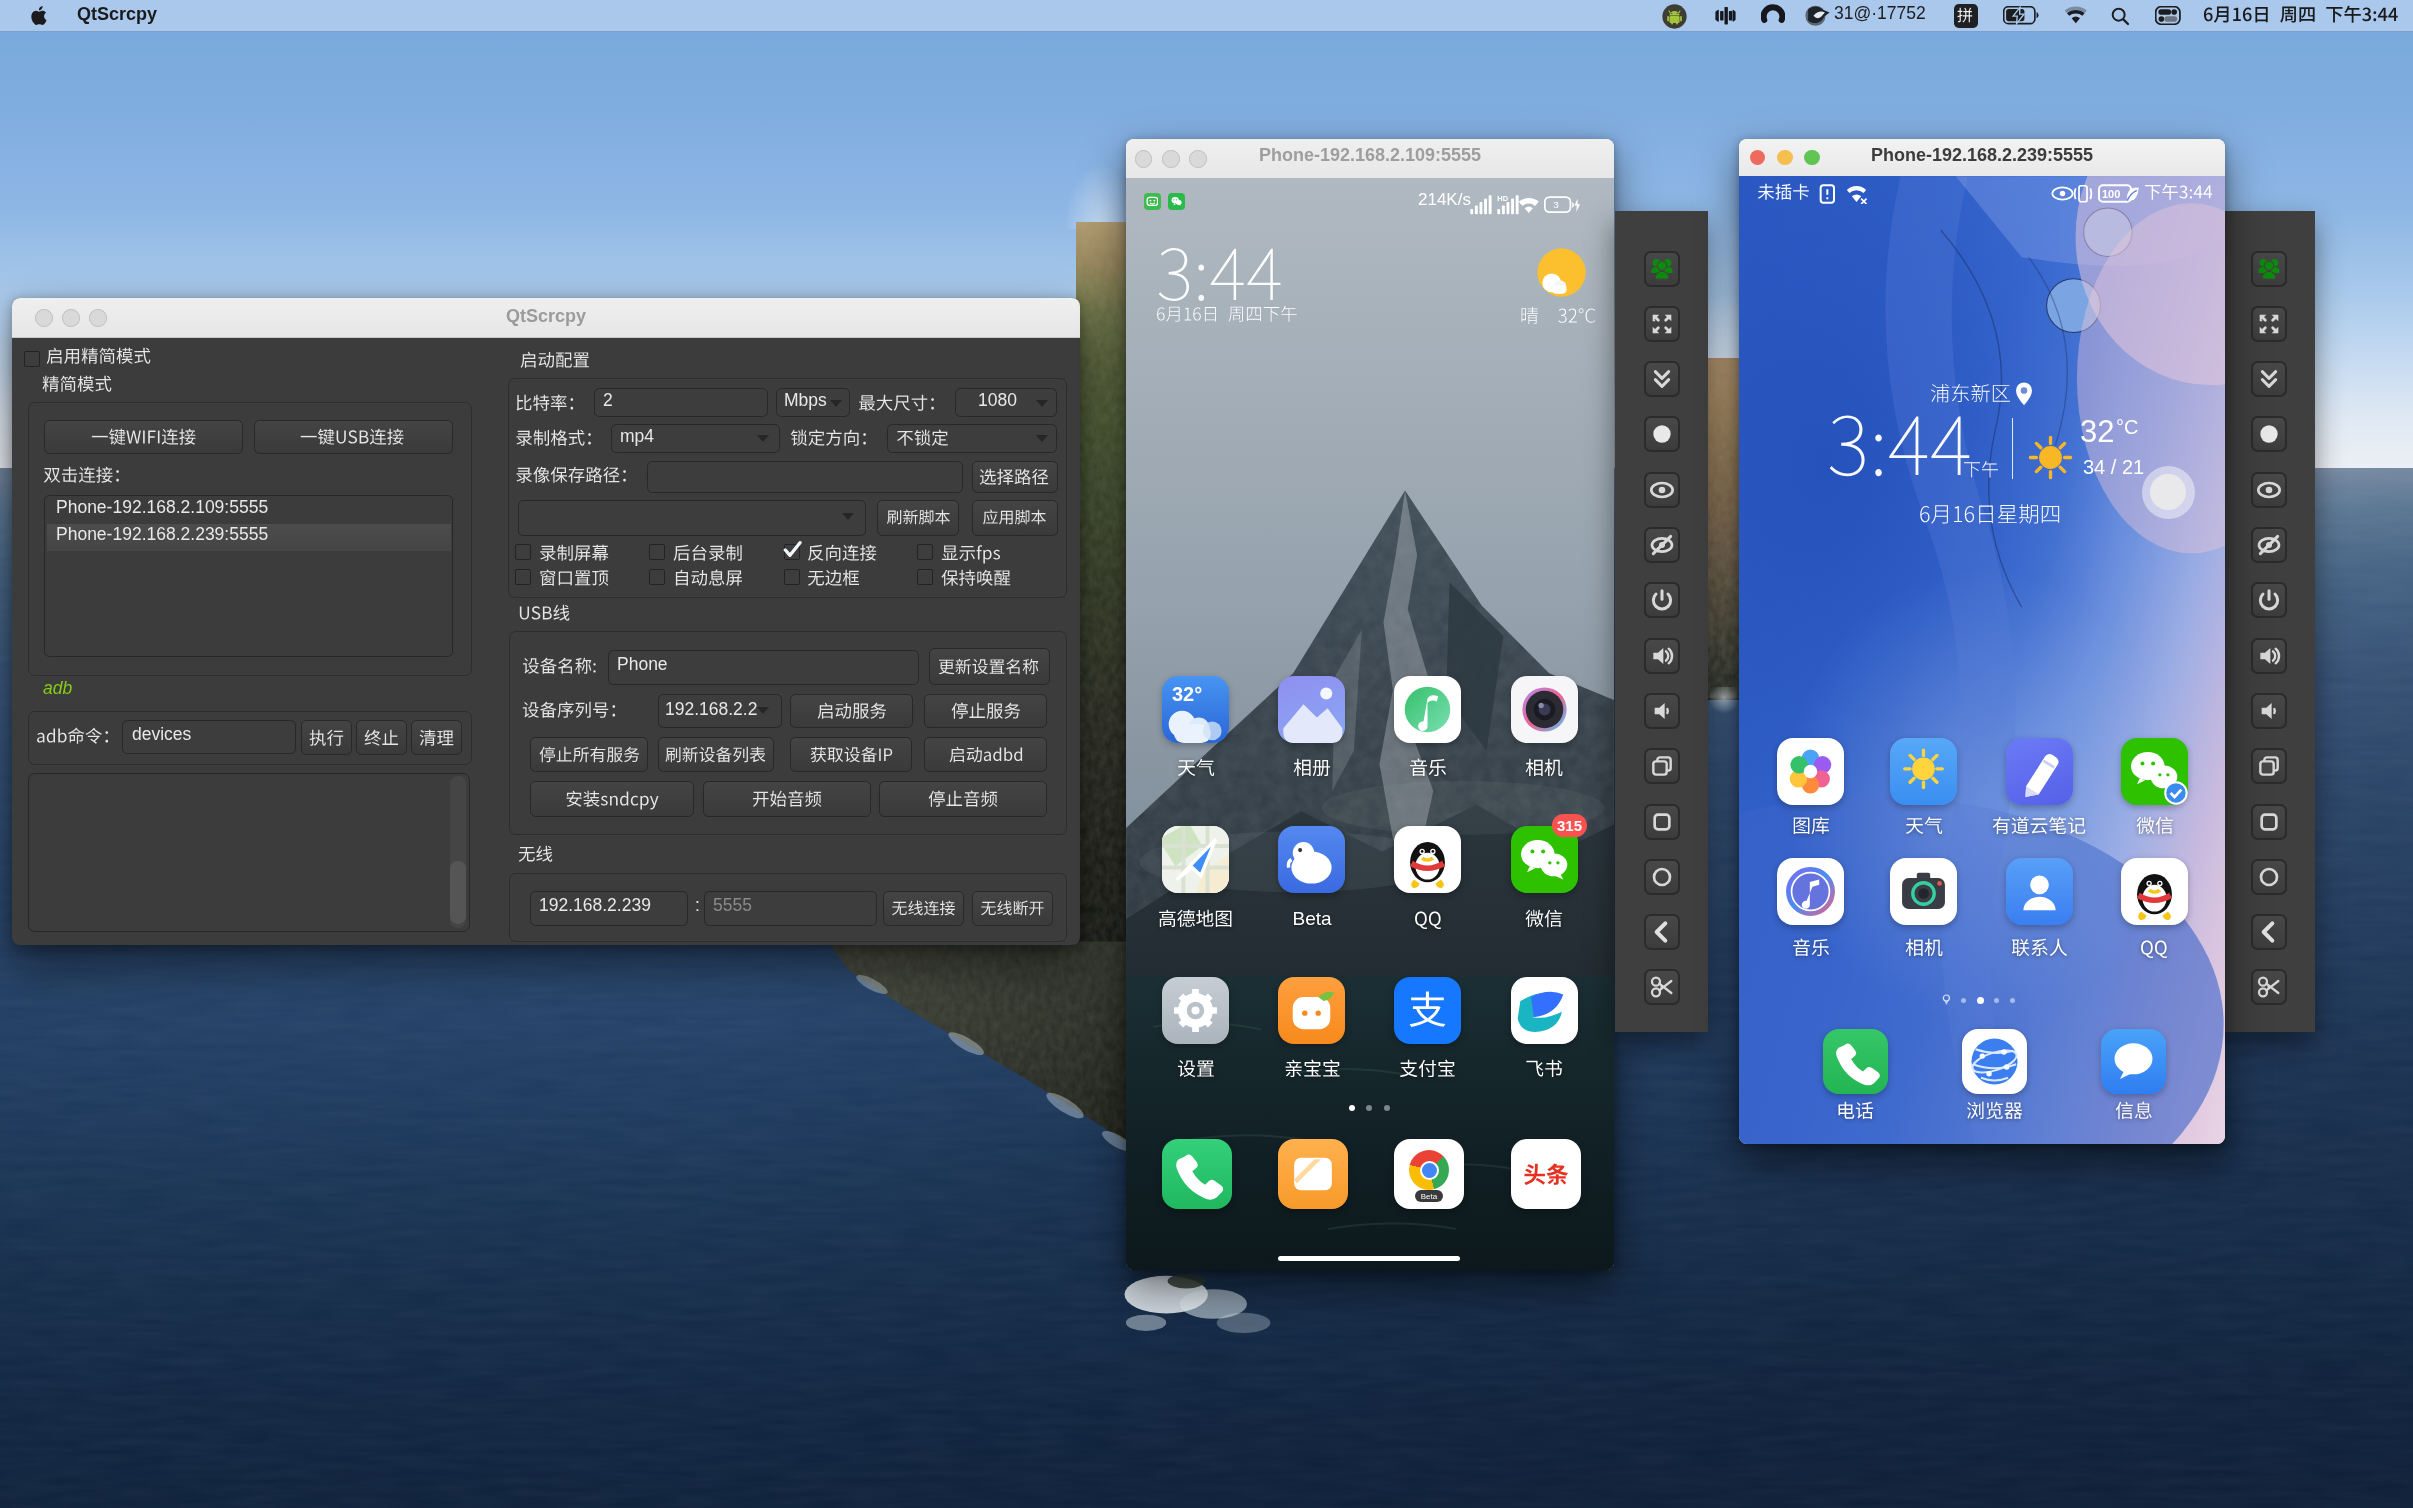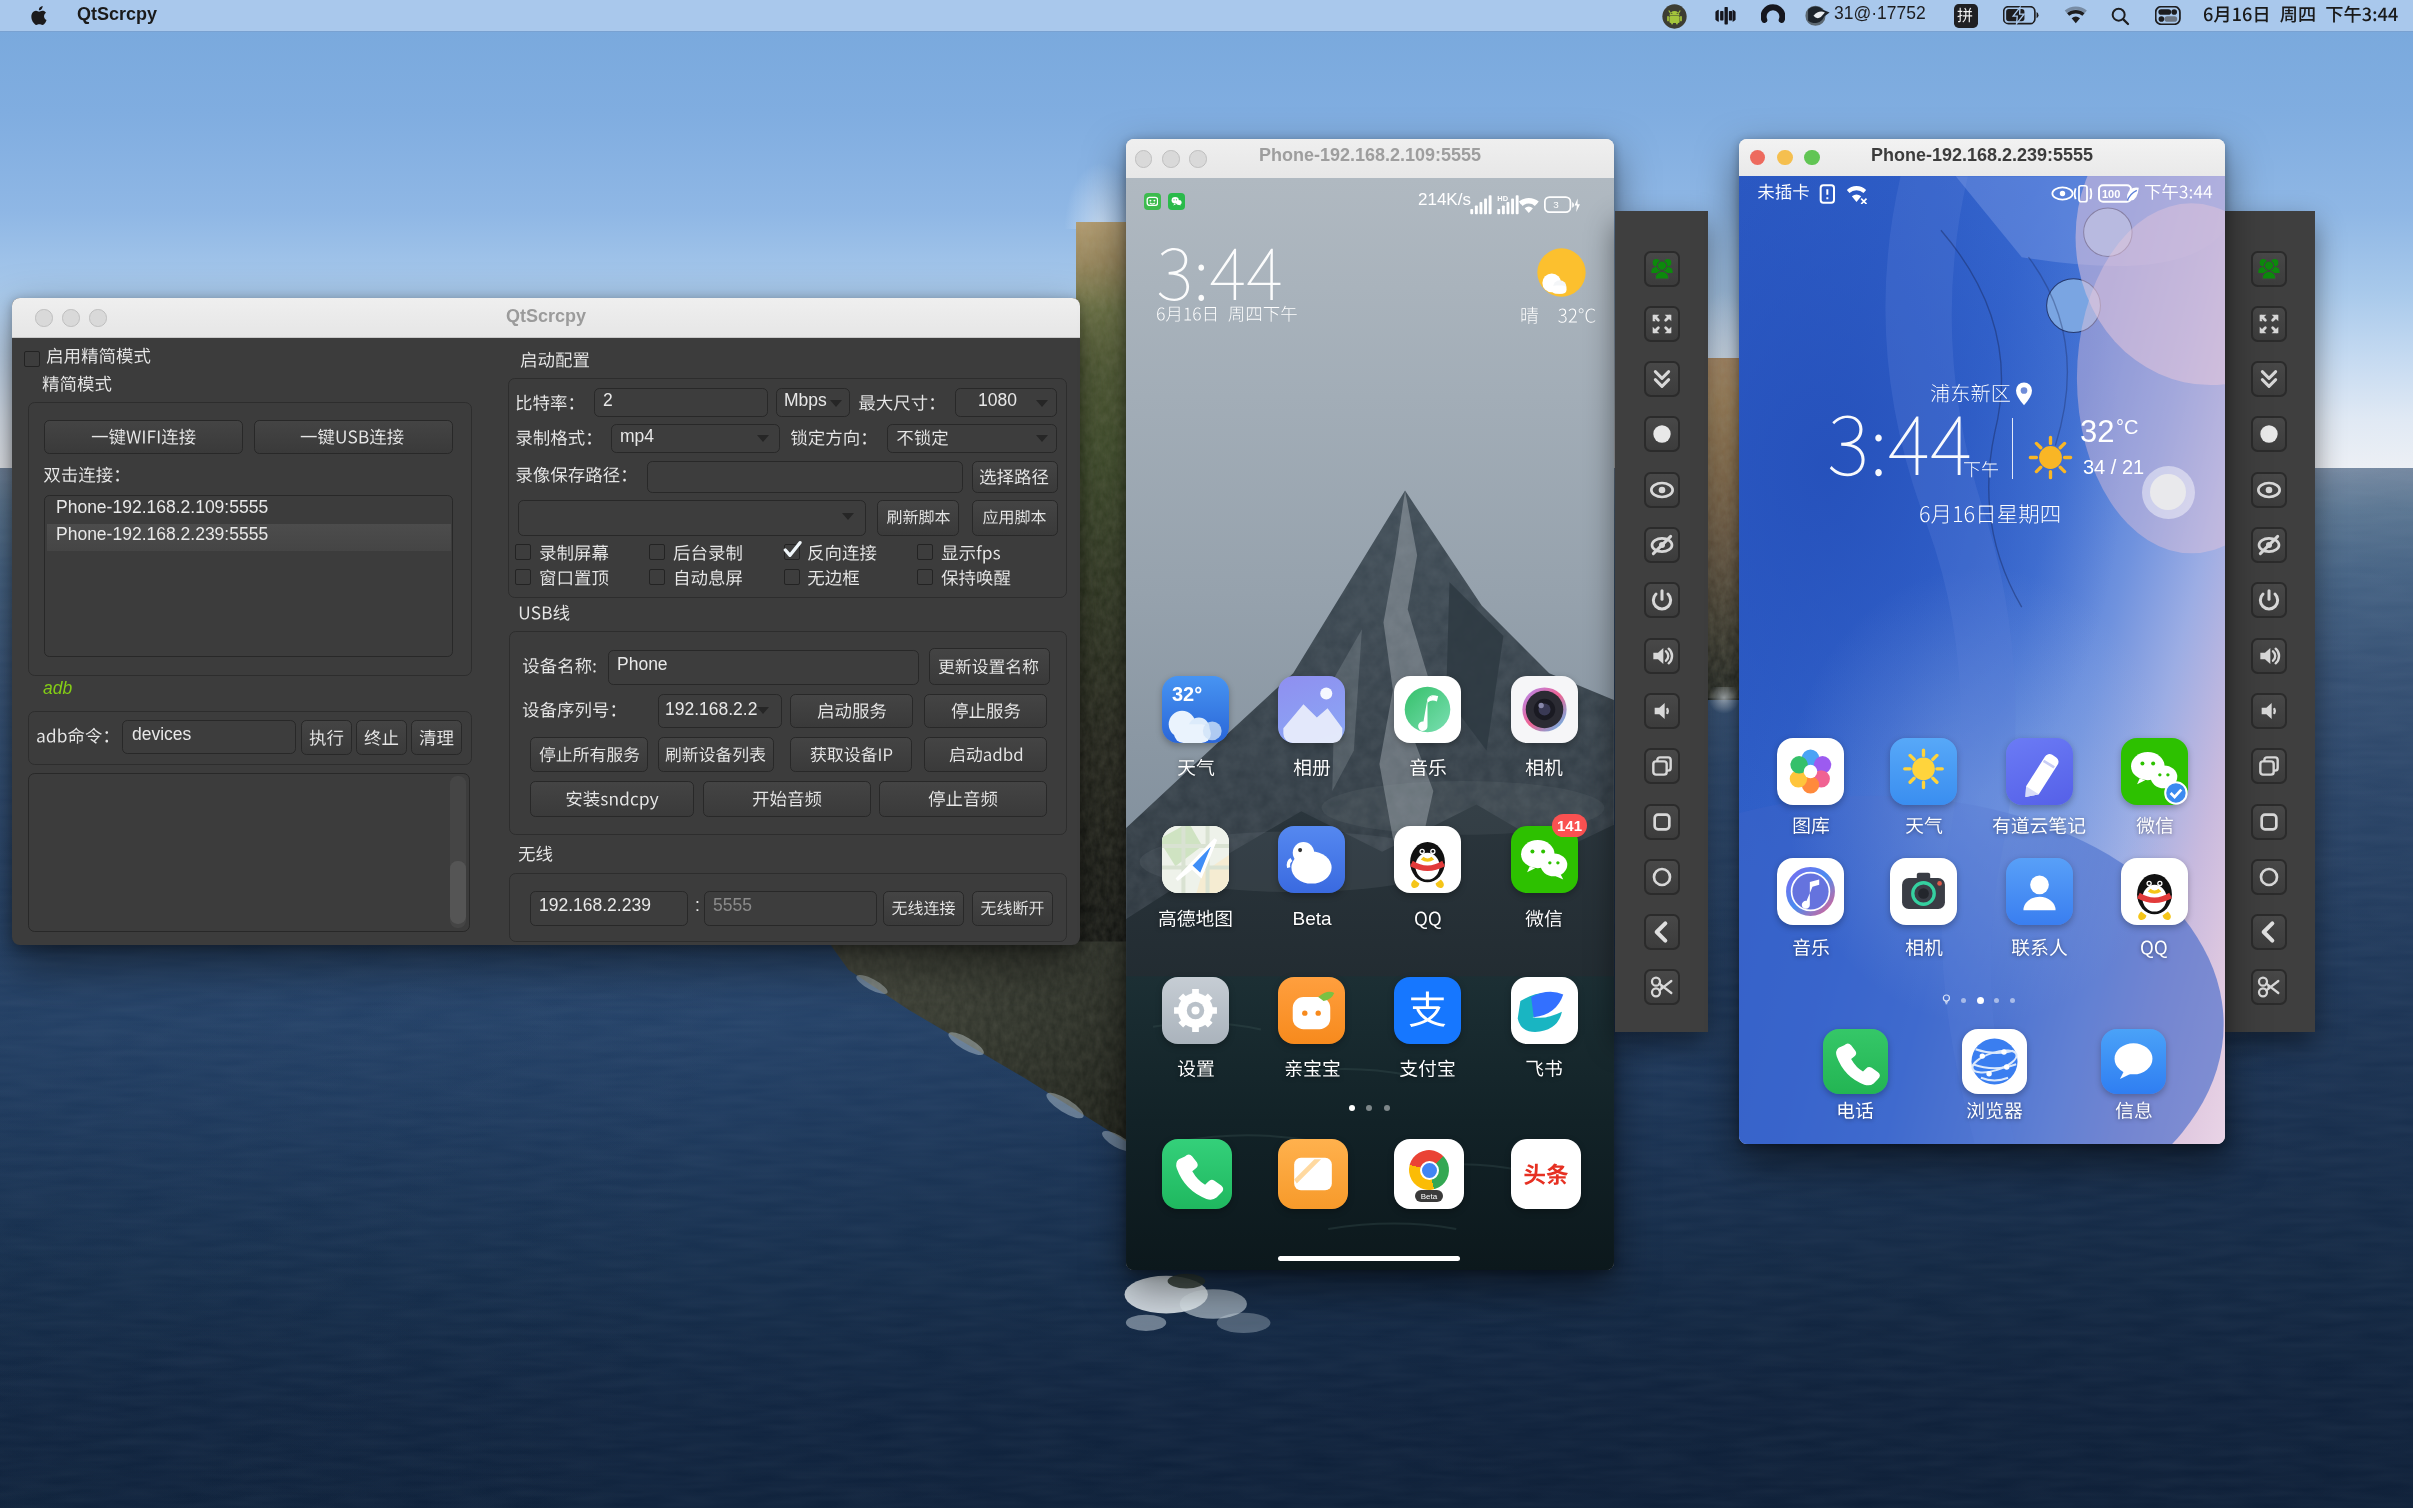--- a/index.html
+++ b/index.html
@@ -714,21 +714,21 @@
       <svg style="position:absolute;left:385px;top:648px" width="67" height="67" viewBox="0 0 100 100">
 <ellipse cx="40" cy="42" rx="25" ry="21" fill="#ffffff"></ellipse>
         <path d="M28 60 l-4 9 12 -6z" fill="#ffffff"></path>
 <circle cx="32" cy="38" r="3" fill="#2dc100"></circle>
         <circle cx="48" cy="38" r="3" fill="#2dc100"></circle>
 <ellipse cx="64" cy="58" rx="20" ry="17" fill="#ffffff"></ellipse>
         <path d="M74 72 l4 8 -11 -5z" fill="#ffffff"></path>
 <circle cx="58" cy="55" r="2.5" fill="#2dc100"></circle>
         <circle cx="70" cy="55" r="2.5" fill="#2dc100"></circle>
       </svg>
-      <div style="position:absolute;left:426px;top:636px;min-width:35px;height:23px;border-radius:11.4px;background:#fa5151;color:#fff;font-family:'Liberation Sans';font-size:15px;font-weight:700;display:flex;align-items:center;justify-content:center;">141</div>
+      <div style="position:absolute;left:426px;top:636px;min-width:35px;height:23px;border-radius:11.4px;background:#fa5151;color:#fff;font-family:'Liberation Sans';font-size:15px;font-weight:700;display:flex;align-items:center;justify-content:center;">315</div>
       <svg style="position:absolute;left:32px;top:731px;filter:drop-shadow(0 1.3px 2px rgba(0,0,0,0.5));" width="75" height="23.6" viewBox="0 0 112 35" fill="#ffffff">
         <path transform="translate(0.0,24.6) scale(0.02800,-0.02800)" d="M286 559H719V468H286ZM211 614V413H797V614ZM441 826 470 736H59V670H937V736H553C542 768 527 810 513 843ZM96 357V-79H168V294H830V-1C830 -12 825 -16 813 -16C801 -16 754 -17 711 -15C720 -31 731 -54 735 -72C799 -72 842 -72 869 -63C896 -53 905 -37 905 0V357ZM281 235V-21H352V29H706V235ZM352 179H638V85H352Z"></path>
         <path transform="translate(28.0,24.6) scale(0.02800,-0.02800)" d="M318 309V247H961V309ZM569 220C595 180 626 125 641 92L700 117C684 148 651 201 625 240ZM466 170V18C466 -49 487 -67 571 -67C590 -67 701 -67 719 -67C787 -67 806 -41 814 64C795 68 768 78 754 88C750 4 745 -7 712 -7C688 -7 595 -7 578 -7C539 -7 533 -3 533 19V170ZM367 176C350 115 317 37 278 -11L337 -44C377 9 405 90 426 153ZM803 163C843 102 885 19 902 -33L963 -6C944 45 900 126 860 186ZM748 567H855V431H748ZM588 567H693V431H588ZM432 567H533V431H432ZM243 840C196 769 107 677 34 620C46 605 65 576 73 560C153 626 248 726 311 811ZM605 843 597 758H327V696H589L577 624H371V374H919V624H648L661 696H956V758H672L684 839ZM261 623C204 509 114 391 28 314C42 297 65 262 74 246C107 279 142 318 175 361V-80H246V459C277 505 305 552 329 599Z"></path>
         <path transform="translate(56.0,24.6) scale(0.02800,-0.02800)" d="M429 747V473L321 428L349 361L429 395V79C429 -30 462 -57 577 -57C603 -57 796 -57 824 -57C928 -57 953 -13 964 125C944 128 914 140 897 153C890 38 880 11 821 11C781 11 613 11 580 11C513 11 501 22 501 77V426L635 483V143H706V513L846 573C846 412 844 301 839 277C834 254 825 250 809 250C799 250 766 250 742 252C751 235 757 206 760 186C788 186 828 186 854 194C884 201 903 219 909 260C916 299 918 449 918 637L922 651L869 671L855 660L840 646L706 590V840H635V560L501 504V747ZM33 154 63 79C151 118 265 169 372 219L355 286L241 238V528H359V599H241V828H170V599H42V528H170V208C118 187 71 168 33 154Z"></path>
         <path transform="translate(84.0,24.6) scale(0.02800,-0.02800)" d="M375 279C455 262 557 227 613 199L644 250C588 276 487 309 407 325ZM275 152C413 135 586 95 682 61L715 117C618 149 445 188 310 203ZM84 796V-80H156V-38H842V-80H917V796ZM156 29V728H842V29ZM414 708C364 626 278 548 192 497C208 487 234 464 245 452C275 472 306 496 337 523C367 491 404 461 444 434C359 394 263 364 174 346C187 332 203 303 210 285C308 308 413 345 508 396C591 351 686 317 781 296C790 314 809 340 823 353C735 369 647 396 569 432C644 481 707 538 749 606L706 631L695 628H436C451 647 465 666 477 686ZM378 563 385 570H644C608 531 560 496 506 465C455 494 411 527 378 563Z"></path>
       </svg>
       <svg style="position:absolute;left:288px;top:731px;filter:drop-shadow(0 1.3px 2px rgba(0,0,0,0.5));" width="28" height="23.6" viewBox="0 0 42 35" fill="#ffffff">
         <path transform="translate(0.0,24.6) scale(0.02800,-0.02800)" d="M371 64C239 64 153 182 153 369C153 552 239 665 371 665C503 665 589 552 589 369C589 182 503 64 371 64ZM595 -184C639 -184 678 -177 700 -167L682 -96C663 -102 638 -107 605 -107C526 -107 458 -74 425 -9C580 18 684 158 684 369C684 604 555 746 371 746C187 746 58 604 58 369C58 154 166 12 326 -10C367 -110 460 -184 595 -184Z"></path>
         <path transform="translate(20.8,24.6) scale(0.02800,-0.02800)" d="M371 64C239 64 153 182 153 369C153 552 239 665 371 665C503 665 589 552 589 369C589 182 503 64 371 64ZM595 -184C639 -184 678 -177 700 -167L682 -96C663 -102 638 -107 605 -107C526 -107 458 -74 425 -9C580 18 684 158 684 369C684 604 555 746 371 746C187 746 58 604 58 369C58 154 166 12 326 -10C367 -110 460 -184 595 -184Z"></path>
       </svg>

